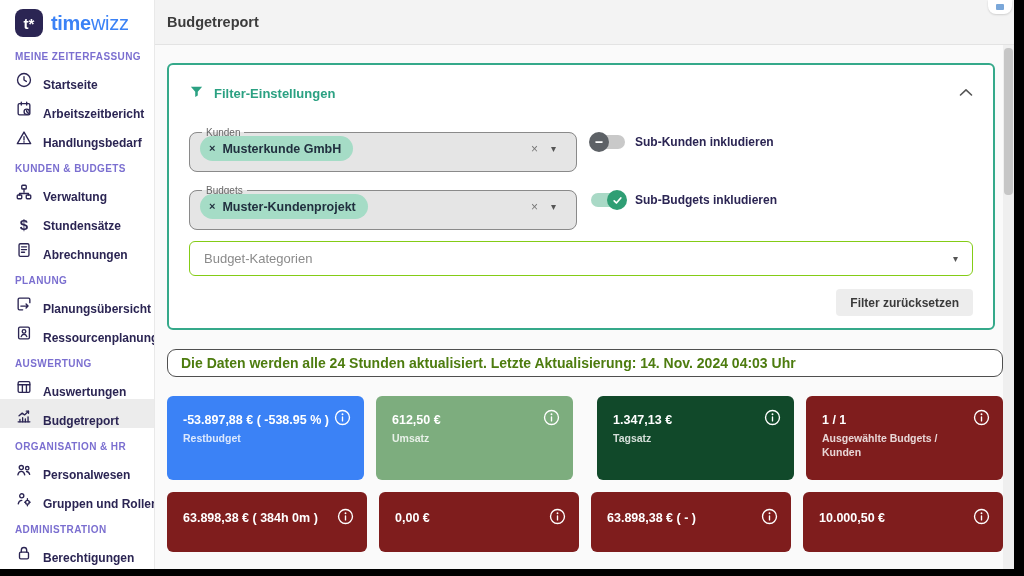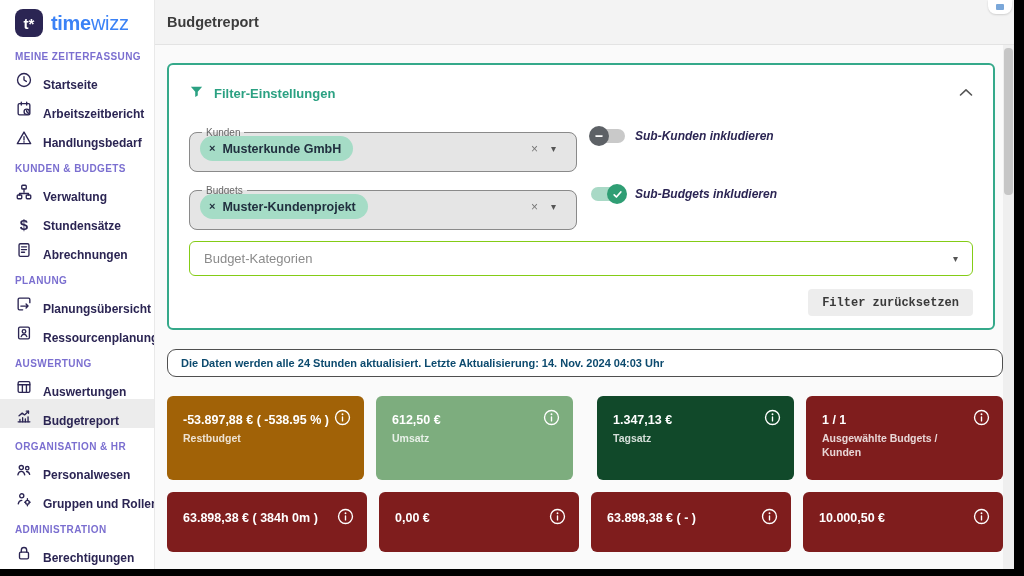--- a/index.html
+++ b/index.html
@@ -34,48 +34,48 @@
   .fp-collapse{position:absolute;right:0;top:2px;cursor:pointer;}
   .fp-row{display:flex;align-items:flex-start;margin-bottom:13px;}
   fieldset.select-box{width:388px;height:45px;border:1px solid #8a8a8a;border-radius:8px;margin:0;padding:0 20px 0 10px;background:#e5e5e5;cursor:pointer;}
   fieldset.select-box legend{font-size:10px;color:#666;padding:0 4px;margin-left:2px;}
   .chip-row{display:flex;align-items:center;justify-content:space-between;margin-top:-2px;}
   .chip{display:inline-flex;align-items:center;gap:7px;height:25px;padding:0 12px 0 9px;background:#a5dcc6;border-radius:13px;font-size:12.5px;font-weight:600;color:#21303f;cursor:pointer;}
   .chip .x{font-size:11px;line-height:1;}
   .field-controls{display:flex;align-items:center;gap:13px;}
   .clear-x{font-size:12px;color:#777;cursor:pointer;}
   .dd-arrow{font-size:10px;color:#555;cursor:pointer;}
-  .toggle-row{display:flex;margin-top:2px;font-style:italic;}
+  .toggle-row{display:flex;margin-top:8px;}
   .switch{position:relative;width:34px;height:14px;border-radius:7px;margin-left:14px;cursor:pointer;flex:0 0 auto;}
   .switch.off{background:#c9c9c9;}
   .switch.on{background:#a9d9c6;}
   .knob{position:absolute;top:-3px;width:20px;height:20px;border-radius:50%;display:flex;align-items:center;justify-content:center;}
   .switch.off .knob{left:-2px;background:#5d6166;}
   .switch.on .knob{right:-2px;background:#2f9e74;}
   .toggle-label{font-size:12px;font-weight:700;color:#2b2553;margin-left:10px;line-height:14px;}
   .kategorien{width:788px;height:35px;border:1px solid #84cc16;border-radius:6px;display:flex;align-items:center;justify-content:space-between;padding:0 14px;background:#fff;margin-top:-2px;cursor:pointer;}
   .kategorien .ph{font-size:13px;color:#8b8b8b;}
   .reset-row{display:flex;justify-content:flex-end;margin-top:3px;}
-  .reset-btn{background:#ededed;border:none;border-radius:4px;height:27px;padding:0 14px;font-size:12px;font-weight:700;color:#3a3a3a;font-family:Liberation Mono, monospace;cursor:pointer;}
+  .reset-btn{background:#ededed;border:none;border-radius:4px;height:27px;padding:0 14px;font-size:12px;font-weight:700;color:#3a3a3a;font-family:Liberation Sans, sans-serif;cursor:pointer;}
 
   
   .action-row{display:flex;gap:10px;margin-top:13px;}
   .action-btn{background:#36a287;color:#fff;border:none;border-radius:4px;height:27px;padding:0 15px;font-size:12px;font-weight:700;font-family:inherit;cursor:pointer;}
-  .notice{margin-top:19px;width:836px;height:28px;border:1.5px solid #4f4f4f;border-radius:9px;background:#fff;display:flex;align-items:center;padding:0 13px;font-size:11px;font-weight:600;color:#0c4a6e;white-space:nowrap;overflow:hidden;}
+  .notice{margin-top:19px;width:836px;height:28px;border:1.5px solid #4f4f4f;border-radius:9px;background:#fff;display:flex;align-items:center;padding:0 13px;font-size:14px;font-weight:600;color:#4d7c0f;white-space:nowrap;overflow:hidden;}
 
   
   .cards{display:flex;gap:12px;margin-top:19px;width:836px;}
   .cards.row2{margin-top:12px;}
   .card{position:relative;width:200px;height:84px;border-radius:6px;padding:15px 14px 0 16px;color:#fff;}
   .cards.row2 .card{height:60px;padding-top:17px;}
   .card .value{font-size:12.5px;font-weight:700;line-height:1.5;max-width:152px;}
   .card .label{font-size:10.5px;font-weight:700;opacity:0.82;margin-top:1px;line-height:1.4;max-width:150px;}
   .card .info{position:absolute;top:13px;right:13px;cursor:pointer;line-height:0;}
   .cards.row2 .card .info{top:16px;}
-  .card.red{background:#a16207;}
+  .card.red{background:#3b82f6;}
   .card.green-light{background:#7dad7e;}
   .card.green-dark{background:#11492a;margin-left:12px;}
   .card.purple{background:#7f1d1d;}
 
   
   .scroll-track{position:absolute;right:10px;top:45px;width:11px;height:524px;background:#efefef;}
   .scroll-thumb{position:absolute;right:11px;top:48px;width:9px;height:147px;background:#c6c6c6;border-radius:4px;}
   .black-right{position:absolute;right:0;top:0;width:10px;height:576px;background:#000;}
   .black-bottom{position:absolute;left:0;bottom:0;width:1024px;height:7px;background:#000;}
   .tab-artifact{position:absolute;right:12px;top:0;width:24px;height:14px;background:#fff;border-radius:0 0 8px 8px;box-shadow:0 1px 2px rgba(0,0,0,0.15);display:flex;align-items:center;justify-content:center;}

